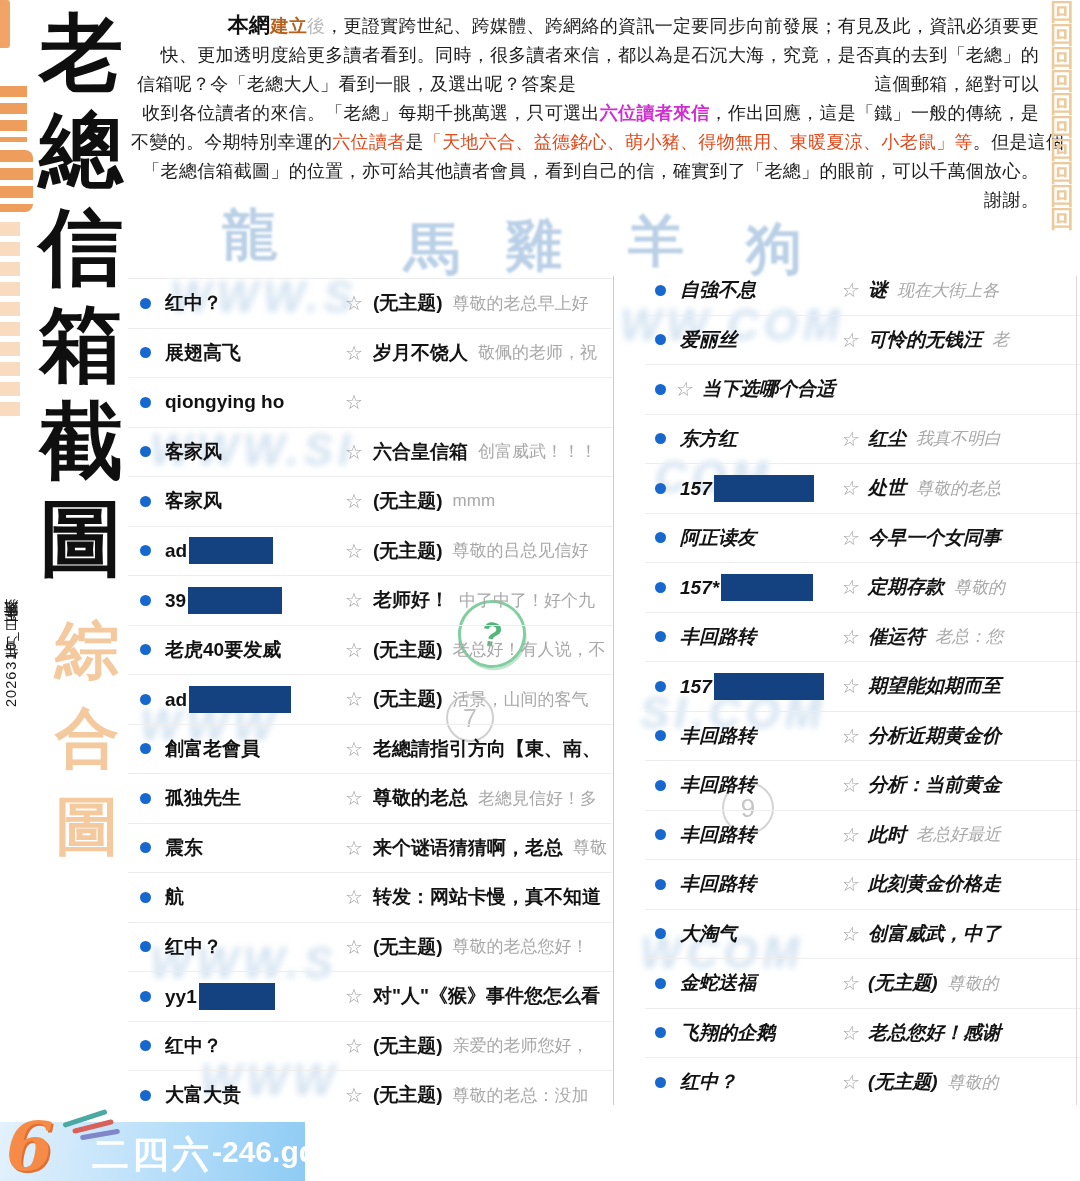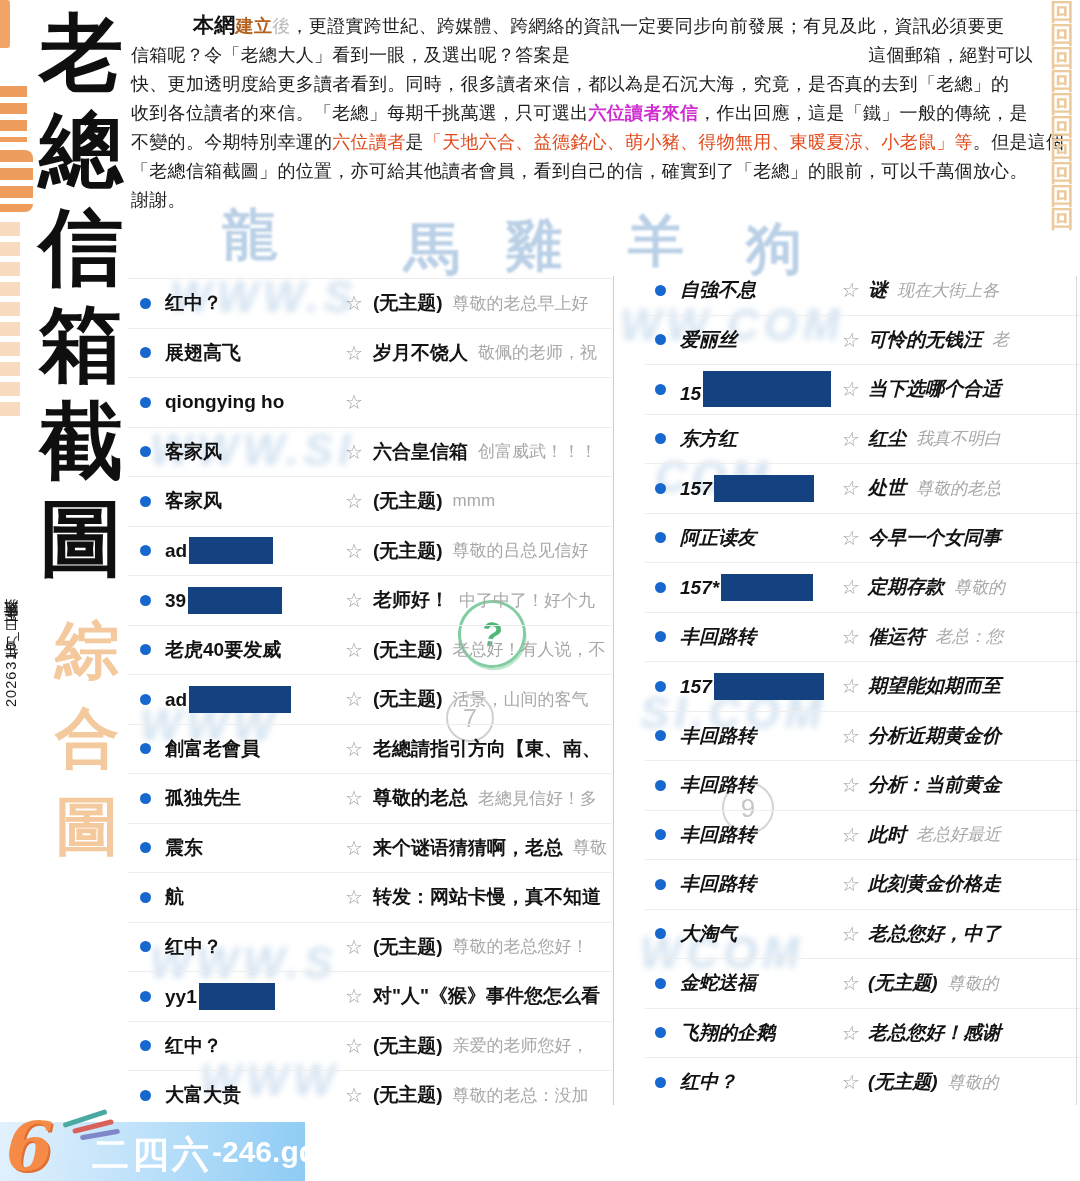--- a/index.html
+++ b/index.html
@@ -24,21 +24,21 @@
   .main-title{position:absolute;left:36px;top:4px;width:90px;text-align:center;
       font-family:"DejaVu Serif",serif;font-weight:bold;color:#0f0f0f;}
   .main-title div{font-size:84px;line-height:97px;}
   .sub-title{position:absolute;left:48px;top:606px;width:78px;text-align:center;
       font-family:"DejaVu Serif",serif;font-weight:bold;color:#f4c99d;}
   .sub-title div{font-size:64px;line-height:88px;}
 
   
   .intro{position:absolute;left:131px;top:10px;width:908px;font-size:18px;line-height:29px;
       color:#1c1c1c;letter-spacing:.3px;}
-  .iline{white-space:nowrap;}
+  .iline{white-space:nowrap;text-align:right;}
   .iline.indent{padding-left:62px;}
   .s-d{color:#1c1c1c;}
   .s-bignet{font-size:21px;font-weight:bold;color:#111;}
   .s-build{color:#b4621f;font-weight:bold;}
   .s-fade{color:#b9b9b9;}
   .s-magenta{color:#cf2fd0;font-weight:bold;}
   .s-red{color:#e04a1c;}
   .s-gap{display:inline-block;width:298px;}
 
   
@@ -117,22 +117,22 @@
       <div>圖</div>
     </div>
   <div class="sub-title">
       <div>綜</div>
       <div>合</div>
       <div>圖</div>
     </div>
 
   <div class="intro">
       <div class="iline indent"><span class="s-bignet">本網</span><span class="s-build">建立</span><span class="s-fade">後</span><span class="s-d">，更證實跨世紀、跨媒體、跨網絡的資訊一定要同步向前發展；有見及此，資訊必須要更</span></div>
+      <div class="iline"><span class="s-d">快、更加透明度給更多讀者看到。同時，很多讀者來信，都以為是石沉大海，究竟，是否真的去到「老總」的</span></div>
       <div class="iline"><span class="s-d">信箱呢？令「老總大人」看到一眼，及選出呢？答案是</span><span class="s-gap"></span><span class="s-d">這個郵箱，絕對可以</span></div>
-      <div class="iline"><span class="s-d">快、更加透明度給更多讀者看到。同時，很多讀者來信，都以為是石沉大海，究竟，是否真的去到「老總」的</span></div>
       <div class="iline"><span class="s-d">收到各位讀者的來信。「老總」每期千挑萬選，只可選出</span><span class="s-magenta">六位讀者來信</span><span class="s-d">，作出回應，這是「鐵」一般的傳統，是</span></div>
       <div class="iline"><span class="s-d">不變的。今期特別幸運的</span><span class="s-red">六位讀者</span><span class="s-d">是</span><span class="s-red">「天地六合、益德銘心、萌小豬、得物無用、東暖夏涼、小老鼠」等</span><span class="s-d">。但是這個</span></div>
       <div class="iline"><span class="s-d">「老總信箱截圖」的位置，亦可給其他讀者會員，看到自己的信，確實到了「老總」的眼前，可以千萬個放心。</span></div>
       <div class="iline"><span class="s-d">謝謝。</span></div>
     </div>
 
   <div class="meander-v">
       <div>回</div>
       <div>回</div>
       <div>回</div>
@@ -300,21 +300,20 @@
         </div>
         <div class="mrow">
           <span class="dot"></span>
           <span class="sender">爱丽丝</span>
           <span class="star">☆</span>
           <span class="subj">可怜的无钱汪</span>
           <span class="prev">老</span>
         </div>
         <div class="mrow">
           <span class="dot"></span>
-          <span class="sender">15<span class="redact" style="width: 128px; height: 36px;"></span></span>
           <span class="star">☆</span>
           <span class="subj">当下选哪个合适</span>
         </div>
         <div class="mrow">
           <span class="dot"></span>
           <span class="sender">东方红</span>
           <span class="star">☆</span>
           <span class="subj">红尘</span>
           <span class="prev">我真不明白</span>
         </div>
@@ -373,21 +372,21 @@
         <div class="mrow">
           <span class="dot"></span>
           <span class="sender">丰回路转</span>
           <span class="star">☆</span>
           <span class="subj">此刻黄金价格走</span>
         </div>
         <div class="mrow">
           <span class="dot"></span>
           <span class="sender">大淘气</span>
           <span class="star">☆</span>
-          <span class="subj">老总您好，中了</span>
+          <span class="subj">创富威武，中了</span>
         </div>
         <div class="mrow">
           <span class="dot"></span>
           <span class="sender">金蛇送福</span>
           <span class="star">☆</span>
           <span class="subj">(无主题)</span>
           <span class="prev">尊敬的</span>
         </div>
         <div class="mrow">
           <span class="dot"></span>

